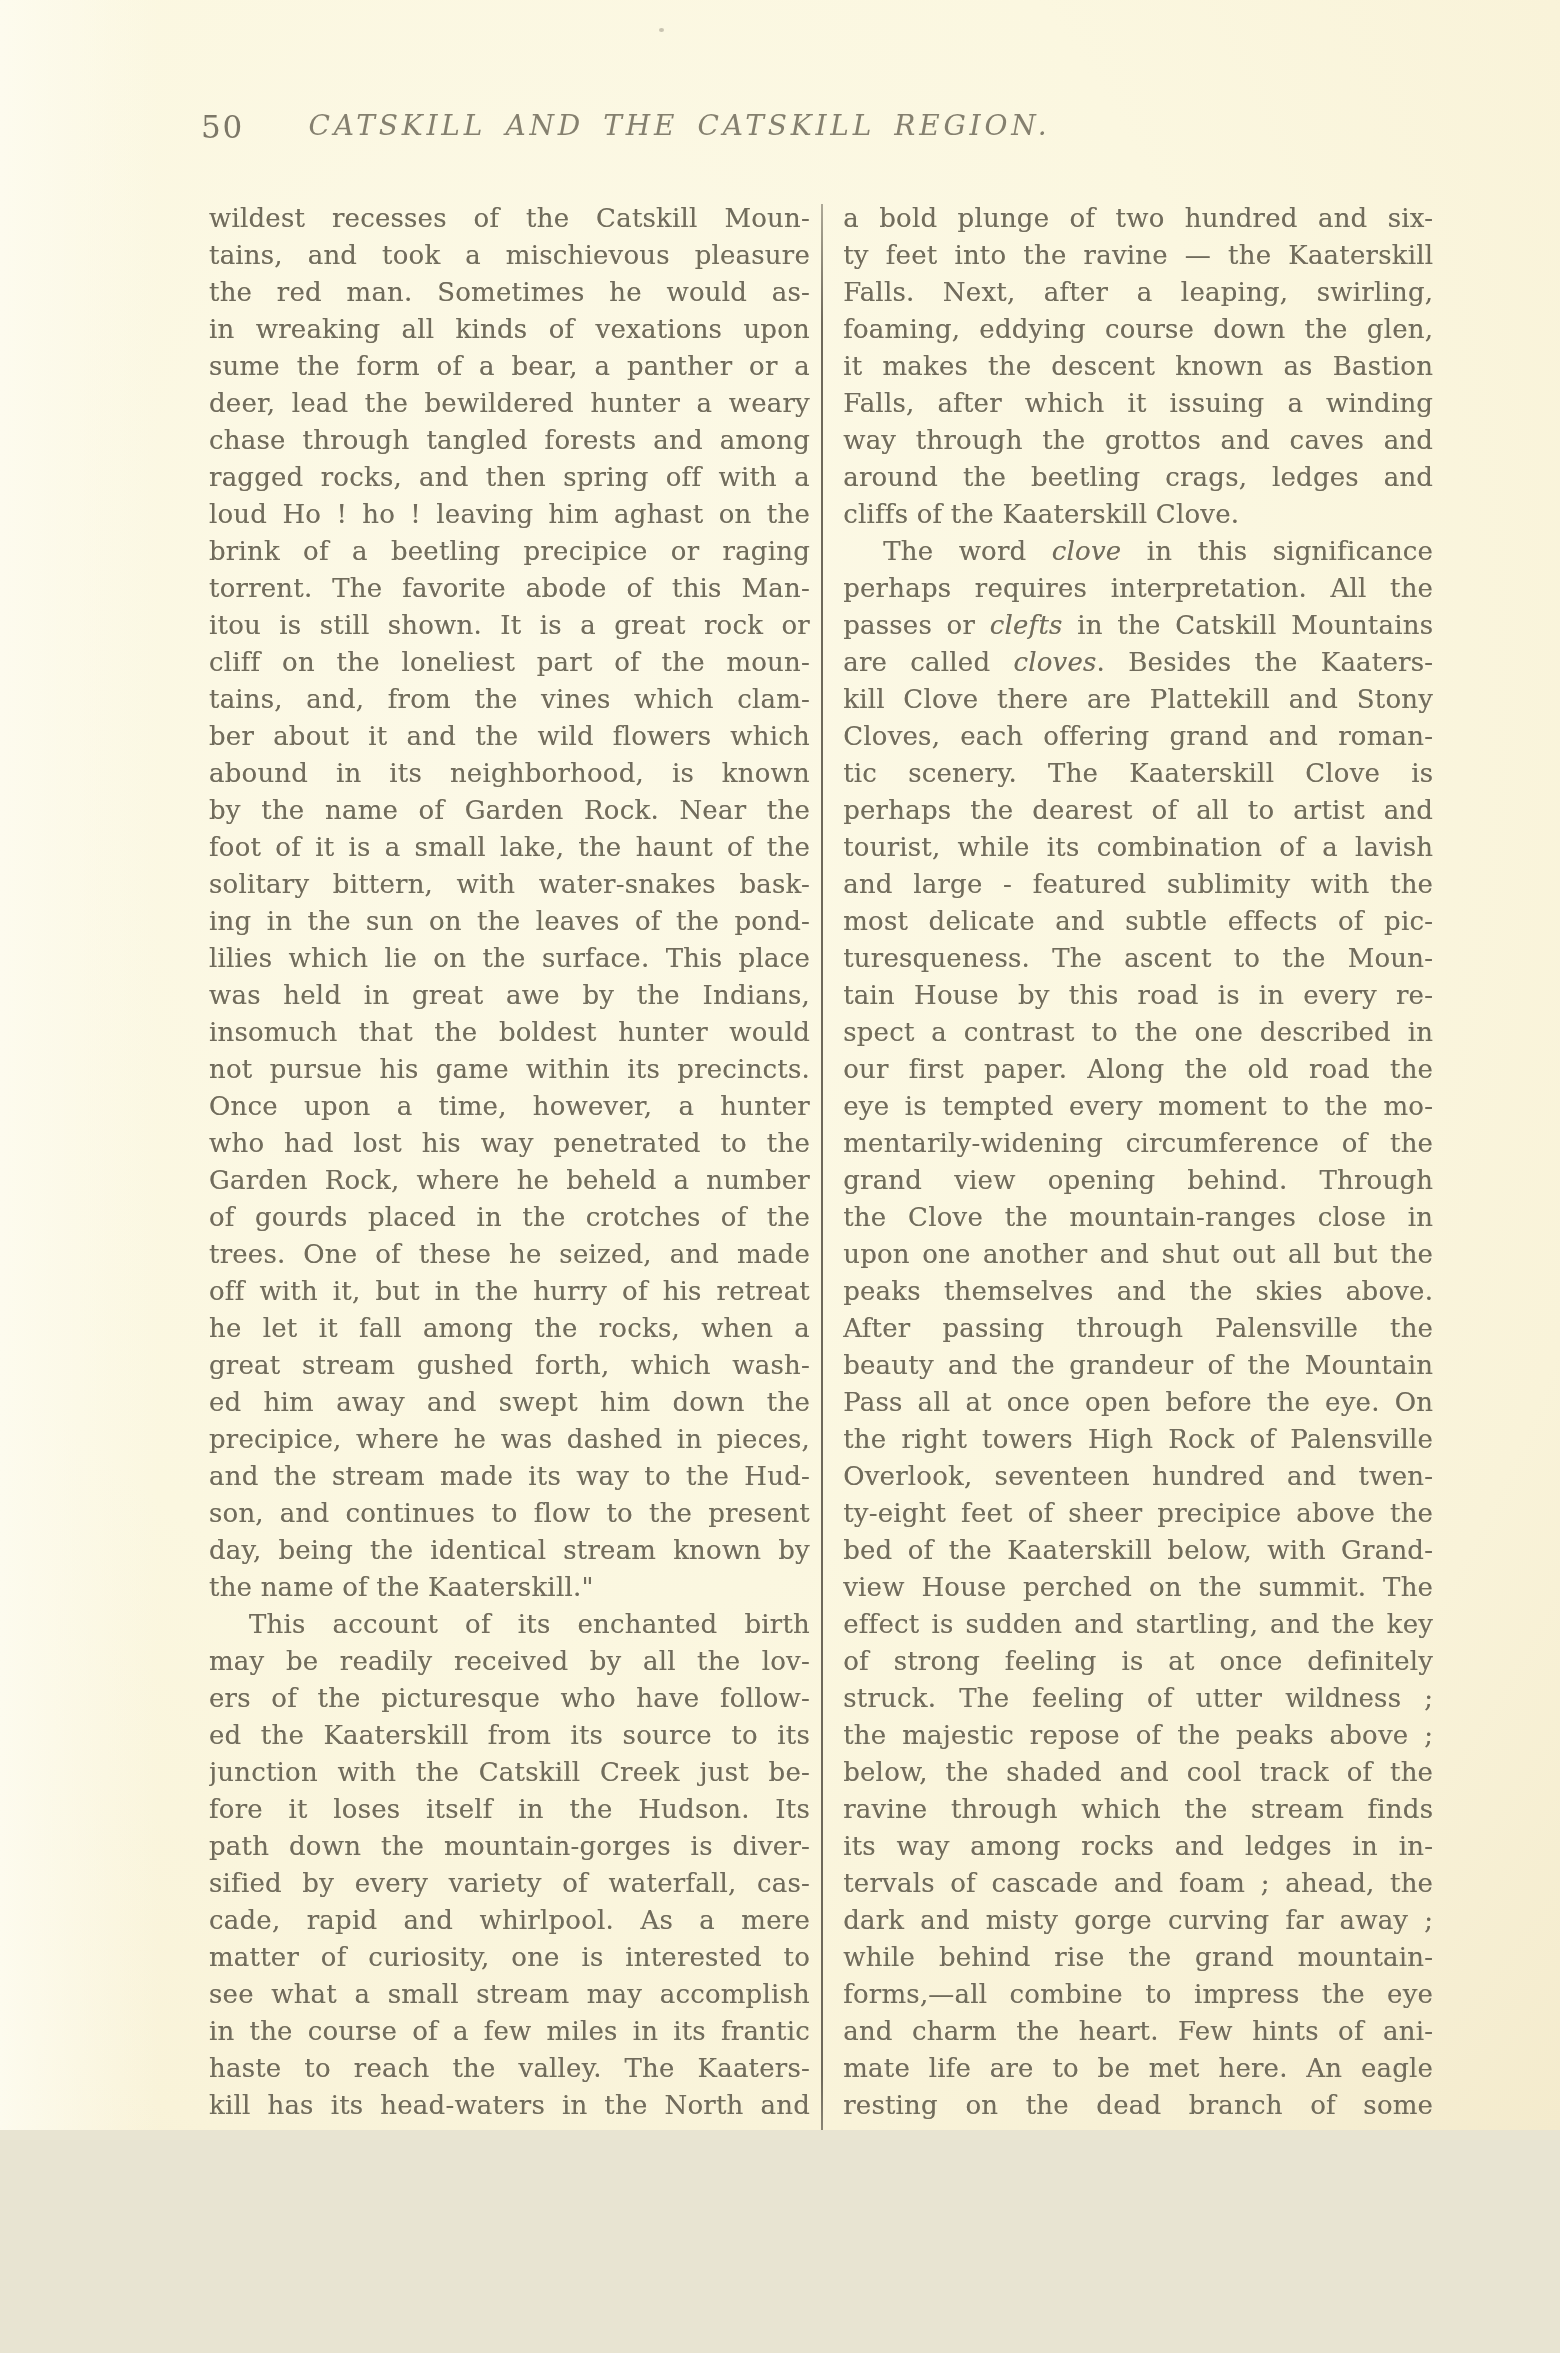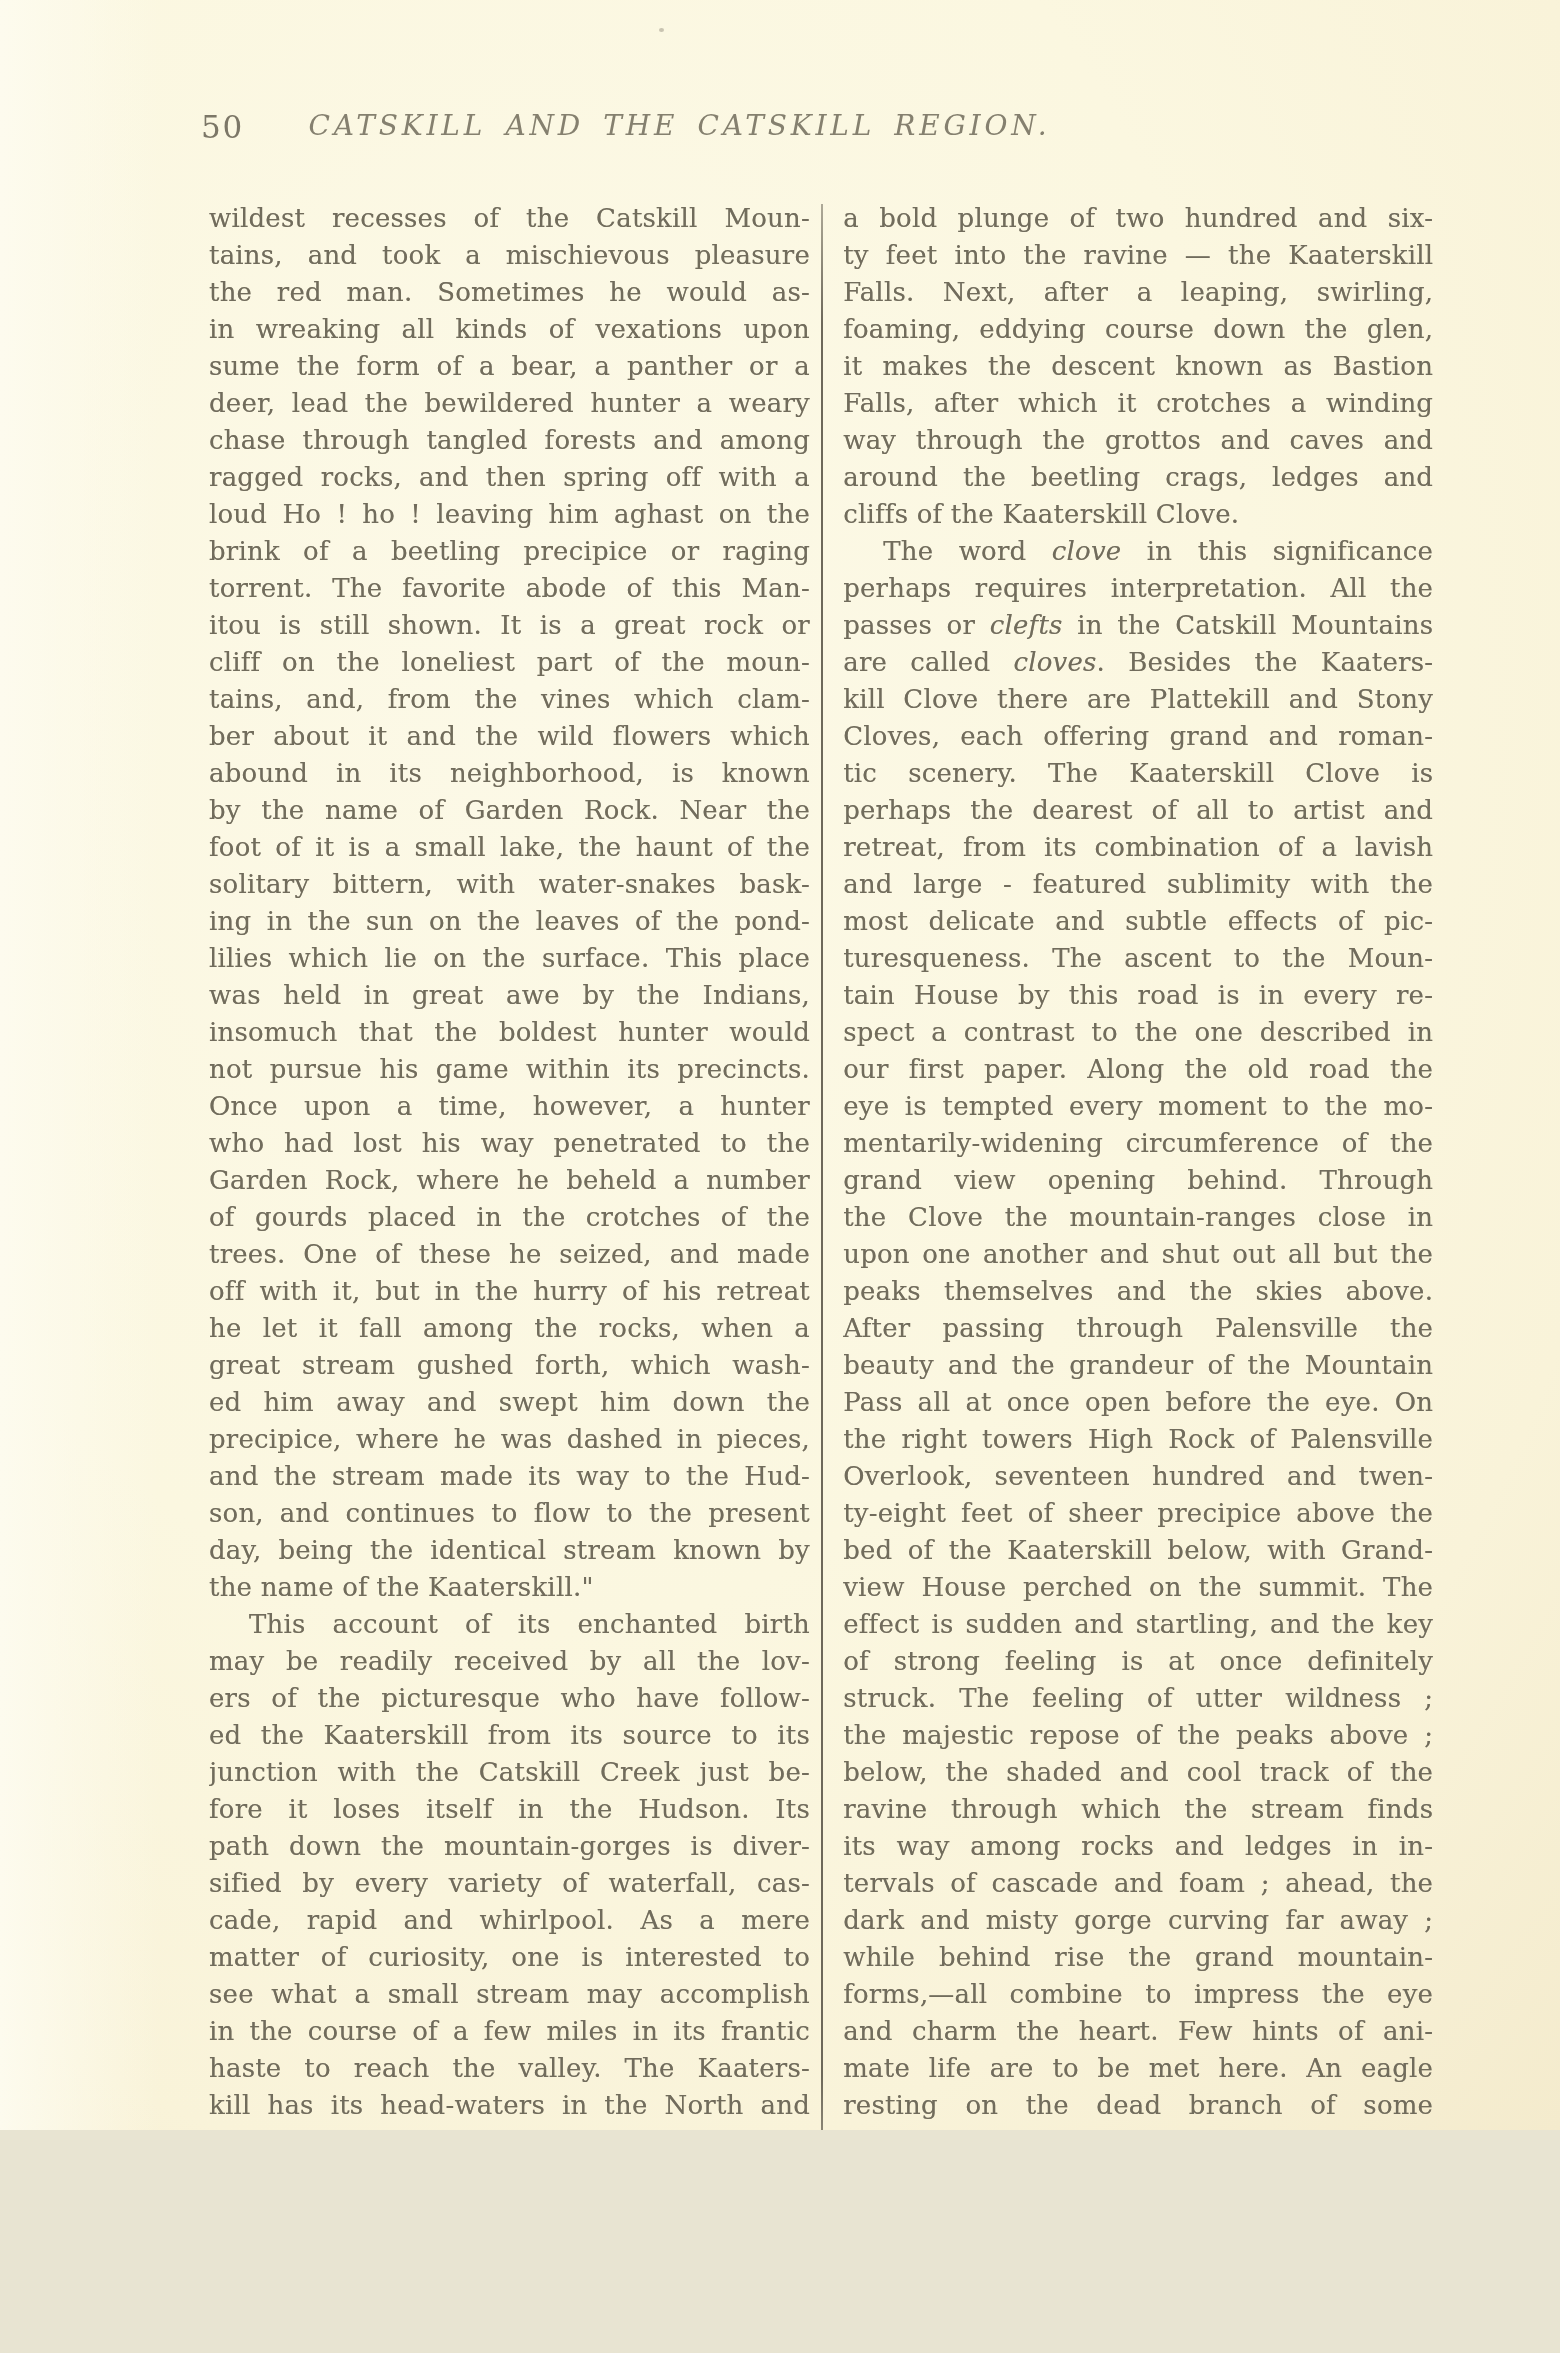--- a/index.html
+++ b/index.html
@@ -153,33 +153,33 @@
         <div class="text-line"><span>South Lakes, near the Catskill Mountain</span></div>
         <div class="text-line"><span>House, and sets out upon its career with</span></div>
       </div>
     <div class="column-rule"></div>
     <div class="column column-right" id="col-right">
         <div class="text-line"><span>a bold plunge of two hundred and six-</span></div>
         <div class="text-line"><span>ty feet into the ravine — the Kaaterskill</span></div>
         <div class="text-line"><span>Falls.  Next, after a leaping, swirling,</span></div>
         <div class="text-line"><span>foaming, eddying course down the glen,</span></div>
         <div class="text-line"><span>it makes the descent known as Bastion</span></div>
-        <div class="text-line"><span>Falls, after which it crotches a winding</span></div>
+        <div class="text-line"><span>Falls, after which it issuing a winding</span></div>
         <div class="text-line"><span>way through the grottos and caves and</span></div>
         <div class="text-line"><span>around the beetling crags, ledges and</span></div>
         <div class="text-line para-end"><span>cliffs of the Kaaterskill Clove.</span></div>
         <div class="text-line indent"><span>The word </span><i>clove</i><span> in this significance</span></div>
         <div class="text-line"><span>perhaps requires interpretation.  All the</span></div>
         <div class="text-line"><span>passes or </span><i>clefts</i><span> in the Catskill Mountains</span></div>
         <div class="text-line"><span>are called </span><i>cloves</i><span>.  Besides the Kaaters-</span></div>
         <div class="text-line"><span>kill Clove there are Plattekill and Stony</span></div>
         <div class="text-line"><span>Cloves, each offering grand and roman-</span></div>
         <div class="text-line"><span>tic scenery.  The Kaaterskill Clove is</span></div>
         <div class="text-line"><span>perhaps the dearest of all to artist and</span></div>
-        <div class="text-line"><span>retreat, from its combination of a lavish</span></div>
+        <div class="text-line"><span>tourist, while its combination of a lavish</span></div>
         <div class="text-line"><span>and large - featured sublimity with the</span></div>
         <div class="text-line"><span>most delicate and subtle effects of pic-</span></div>
         <div class="text-line"><span>turesqueness.  The ascent to the Moun-</span></div>
         <div class="text-line"><span>tain House by this road is in every re-</span></div>
         <div class="text-line"><span>spect a contrast to the one described in</span></div>
         <div class="text-line"><span>our first paper.  Along the old road the</span></div>
         <div class="text-line"><span>eye is tempted every moment to the mo-</span></div>
         <div class="text-line"><span>mentarily-widening circumference of the</span></div>
         <div class="text-line"><span>grand view opening behind.  Through</span></div>
         <div class="text-line"><span>the Clove the mountain-ranges close in</span></div>

